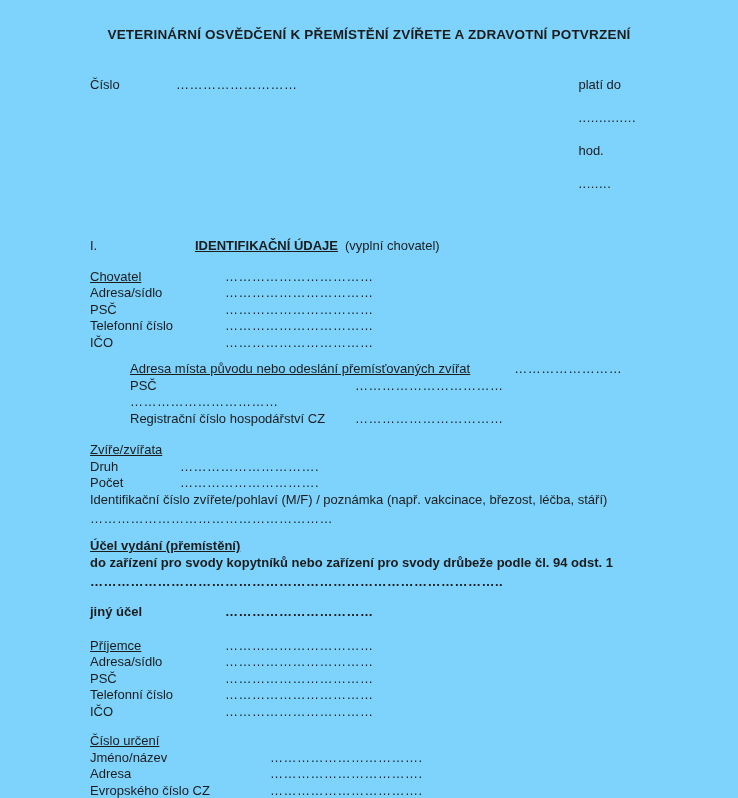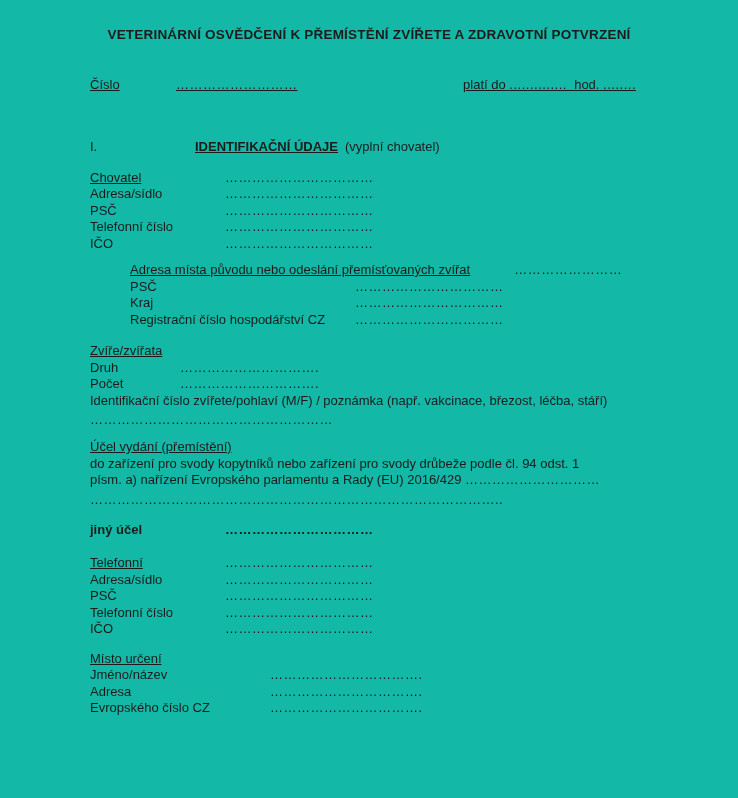--- a/index.html
+++ b/index.html
@@ -3,51 +3,51 @@
 <meta charset="utf-8">
 <style>
   * { margin:0; padding:0; box-sizing:border-box; }
   html, body { background:#ffffff; }
   body {
     width:738px; height:798px;
     font-family:"Liberation Sans", sans-serif;
     font-size:13px; color:#1c1c1c;
     overflow:hidden;
   }
-  .page { width:738px; height:798px; padding:26px 90px 0 90px; background:#14b8a6; }
+  .page { width:738px; height:798px; padding:26px 90px 0 90px; background:#7dd3fc; }
 
   .title {
     text-align:center; font-weight:bold; font-size:13.5px;
     letter-spacing:0.2px; line-height:17px;
   }
 
   .row { display:flex; line-height:16.5px; white-space:nowrap; }
   .label { flex:0 0 auto; }
   .dots { flex:0 0 auto; overflow:hidden; letter-spacing:0.5px; }
   .u { text-decoration:underline; }
   .bold { font-weight:bold;padding-left:37px; }
 
   .w86  { width:86px; }
   .w90  { width:90px; }
   .w135 { width:135px; }
   .w180 { width:180px; }
   .w225 { width:225px; }
 
-  .header-row { margin-top:34px; justify-content:space-between;text-decoration:underline; }
+  .header-row { margin-top:34px; justify-content:space-between; }
   .header-left { display:flex; }
-  .header-right { display:flex; padding-right:12px; }
+  .header-right { display:flex; padding-right:12px;flex-direction:column; }
 
   .section-head { margin-top:44px; display:flex; line-height:17px; }
   .section-numeral { width:68px; }
   .section-note { margin-left:7px; }
 
   .blk-chovatel    { margin-top:15px; }
   .blk-origin      { margin-top:10px;margin-left:40px; }
   .blk-animals     { margin-top:15px; }
-  .blk-purpose     { margin-top:10px; }
+  .blk-purpose     { margin-top:10px;font-weight:bold; }
   .blk-other       { margin-top:13px;font-weight:bold; }
   .blk-prijemce    { margin-top:17px; }
   .blk-destination { margin-top:13px; }
 
   .origin-head-dots { margin-left:44px; }
   .para { line-height:16.5px; }
   .dotline { line-height:18px; letter-spacing:0.5px; }
   .gap-top { margin-top:2px; }
 </style>
 </head>
@@ -102,21 +102,20 @@
   <div class="blk-origin">
     <div class="row">
       <span class="u">Adresa místa původu nebo odeslání přemísťovaných zvířat</span>
       <span class="dots origin-head-dots">……………………</span>
     </div>
     <div class="row">
       <span class="label w225">PSČ</span>
       <span class="dots">……………………………</span>
     </div>
     <div class="row">
-      <span class="label w225">Kraj</span>
       <span class="dots">……………………………</span>
     </div>
     <div class="row">
       <span class="label w225">Registrační číslo hospodářství CZ</span>
       <span class="dots">……………………………</span>
     </div>
   </div>
 
   <div class="blk-animals">
     <div class="row">
@@ -132,37 +131,33 @@
     </div>
     <div class="para">Identifikační číslo zvířete/pohlaví (M/F) / poznámka (např. vakcinace, březost, léčba, stáří)</div>
     <div class="dotline gap-top">………………………………………………</div>
   </div>
 
   <div class="blk-purpose">
     <div class="row">
       <span class="u">Účel vydání (přemístění)</span>
     </div>
     <div class="para">do zařízení pro svody kopytníků nebo zařízení pro svody drůbeže podle čl. 94 odst. 1</div>
-    <div class="para">
-      <span>písm. a) nařízení Evropského parlamentu a Rady (EU) 2016/429</span>
-      <span class="dots">…………………………</span>
-    </div>
     <div class="dotline gap-top">………………………………………………………………………………..</div>
   </div>
 
   <div class="blk-other">
     <div class="row">
       <span class="label w135">jiný účel</span>
       <span class="dots">……………………………</span>
     </div>
   </div>
 
   <div class="blk-prijemce">
     <div class="row">
-      <span class="label w135 u">Telefonní</span>
+      <span class="label w135 u">Příjemce</span>
       <span class="dots">……………………………</span>
     </div>
     <div class="row">
       <span class="label w135">Adresa/sídlo</span>
       <span class="dots">……………………………</span>
     </div>
     <div class="row">
       <span class="label w135">PSČ</span>
       <span class="dots">……………………………</span>
     </div>
@@ -171,21 +166,21 @@
       <span class="dots">……………………………</span>
     </div>
     <div class="row">
       <span class="label w135">IČO</span>
       <span class="dots">……………………………</span>
     </div>
   </div>
 
   <div class="blk-destination">
     <div class="row">
-      <span class="u">Místo určení</span>
+      <span class="u">Číslo určení</span>
     </div>
     <div class="row">
       <span class="label w180">Jméno/název</span>
       <span class="dots">…………………………….</span>
     </div>
     <div class="row">
       <span class="label w180">Adresa</span>
       <span class="dots">…………………………….</span>
     </div>
     <div class="row">

